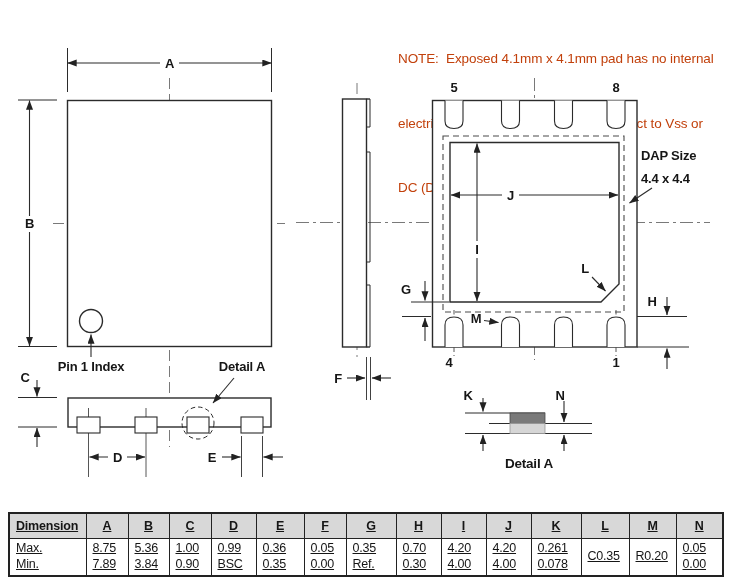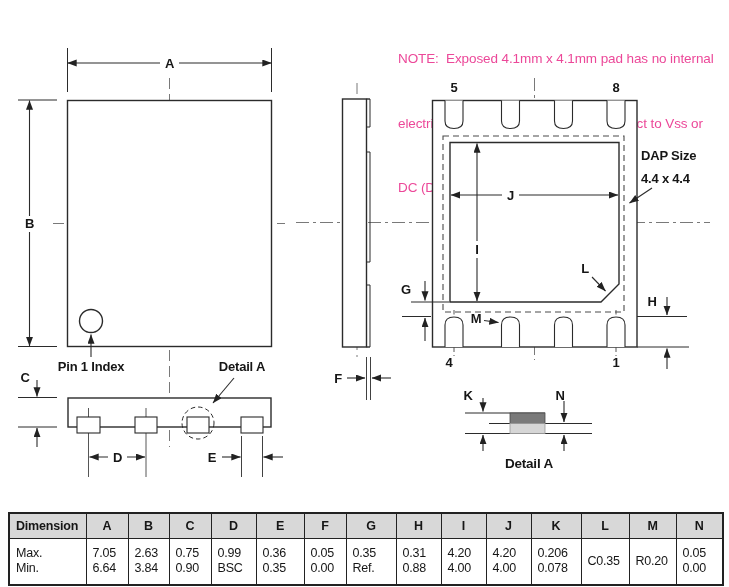--- a/index.html
+++ b/index.html
@@ -1,40 +1,40 @@
 <!DOCTYPE html>
 <html><head>
 <meta charset="utf-8">
 <style>
   html,body{margin:0;padding:0;background:#fff;}
   .page{position:relative;width:729px;height:587px;background:#fff;overflow:hidden;
         font-family:"Liberation Sans",sans-serif;color:#161616;}
   .note{position:absolute;left:398px;top:5px;font-size:13.5px;line-height:21.5px;
-        color:#ec4899;white-space:pre;letter-spacing:-0.1px;}
+        color:#c2410c;white-space:pre;letter-spacing:-0.1px;}
   svg{position:absolute;left:0;top:0;}
   svg .ol{fill:none;stroke:#2b2b2b;stroke-width:1.4;}
   svg .olw{fill:#fff;stroke:#2b2b2b;stroke-width:1.4;}
   svg .dim{fill:none;stroke:#2b2b2b;stroke-width:1.1;}
   svg .ext{fill:none;stroke:#2b2b2b;stroke-width:1;}
   svg .cl{fill:none;stroke:#6a6a6a;stroke-width:0.9;stroke-dasharray:11 5;}
   svg .cdot{fill:none;stroke:#6a6a6a;stroke-width:0.9;stroke-dasharray:13 4 3 4;}
   svg .dap{fill:none;stroke:#4a4a4a;stroke-width:1.1;stroke-dasharray:6 4;}
   svg .dcirc{fill:none;stroke:#2b2b2b;stroke-width:1;stroke-dasharray:4.5 3;}
   svg .lbl{font-family:"Liberation Sans",sans-serif;font-size:13px;font-weight:700;
            fill:#161616;letter-spacing:-0.2px;}
   svg .bg{fill:#fff;stroke:none;}
   .dimtable{position:absolute;left:8px;top:512px;border-collapse:collapse;table-layout:fixed;
             width:714px;font-size:12.5px;letter-spacing:-0.2px;}
   .dimtable th,.dimtable td{border:1.4px solid #222;padding:0 0 0 6px;text-align:left;
-            vertical-align:middle;overflow:hidden;}
+            vertical-align:middle;overflow:hidden;text-decoration:underline;}
   .dimtable{border:2px solid #222;}
   .dimtable thead tr{height:25px;background:#d8d8d8;}
   .dimtable thead th{font-weight:700;}
   .dimtable thead th.cen{text-align:center;padding:0;}
-  .dimtable tbody tr{height:47px;}
+  .dimtable tbody tr{height:38px;}
   .dimtable .l2{line-height:15.5px;}
 </style>
 </head>
 <body>
 
 <div class="page">
 
   <div class="note">
     <div>NOTE:  Exposed 4.1mm x 4.1mm pad has no internal</div>
     <div>electrical connection -recommend connect to Vss or</div>
@@ -229,61 +229,61 @@
         <th class="cen">N</th>
       </tr>
     </thead>
     <tbody>
       <tr>
         <td>
           <div class="l2">Max.</div>
           <div class="l2">Min.</div>
         </td>
         <td>
-            <div class="l2">7.05</div>
-            <div class="l2">6.64</div>
-          </td>
-        <td>
-            <div class="l2">2.63</div>
+            <div class="l2">8.75</div>
+            <div class="l2">7.89</div>
+          </td>
+        <td>
+            <div class="l2">5.36</div>
             <div class="l2">3.84</div>
           </td>
         <td>
-            <div class="l2">0.75</div>
+            <div class="l2">1.00</div>
             <div class="l2">0.90</div>
           </td>
         <td>
             <div class="l2">0.99</div>
             <div class="l2">BSC</div>
           </td>
         <td>
             <div class="l2">0.36</div>
             <div class="l2">0.35</div>
           </td>
         <td>
             <div class="l2">0.05</div>
             <div class="l2">0.00</div>
           </td>
         <td>
             <div class="l2">0.35</div>
             <div class="l2">Ref.</div>
           </td>
         <td>
-            <div class="l2">0.31</div>
-            <div class="l2">0.88</div>
+            <div class="l2">0.70</div>
+            <div class="l2">0.30</div>
           </td>
         <td>
             <div class="l2">4.20</div>
             <div class="l2">4.00</div>
           </td>
         <td>
             <div class="l2">4.20</div>
             <div class="l2">4.00</div>
           </td>
         <td>
-            <div class="l2">0.206</div>
+            <div class="l2">0.261</div>
             <div class="l2">0.078</div>
           </td>
         <td>
             <div class="l2">C0.35</div>
           </td>
         <td>
             <div class="l2">R0.20</div>
           </td>
         <td>
             <div class="l2">0.05</div>

